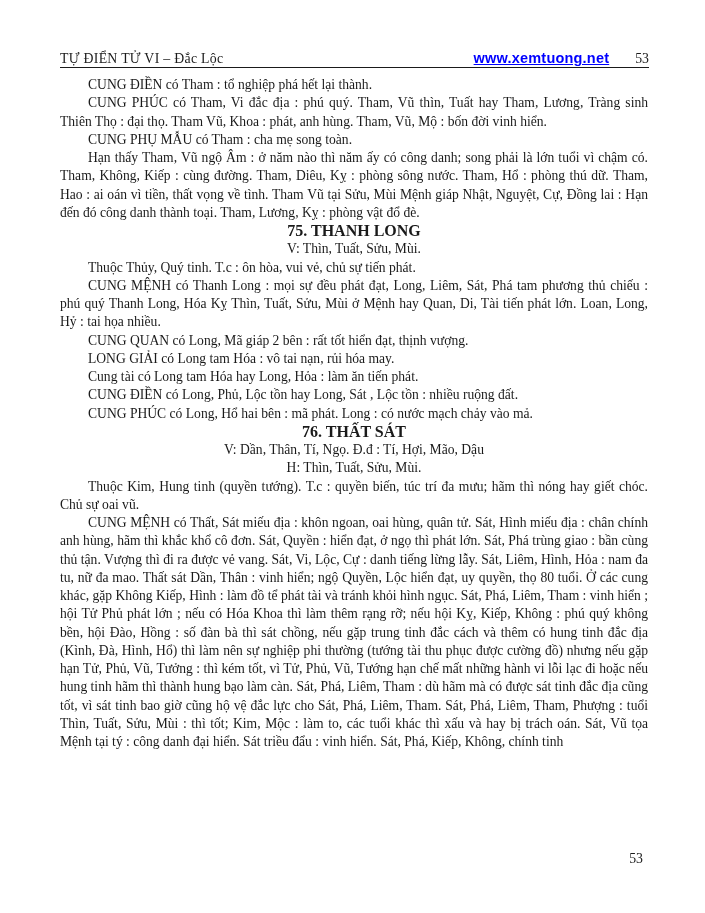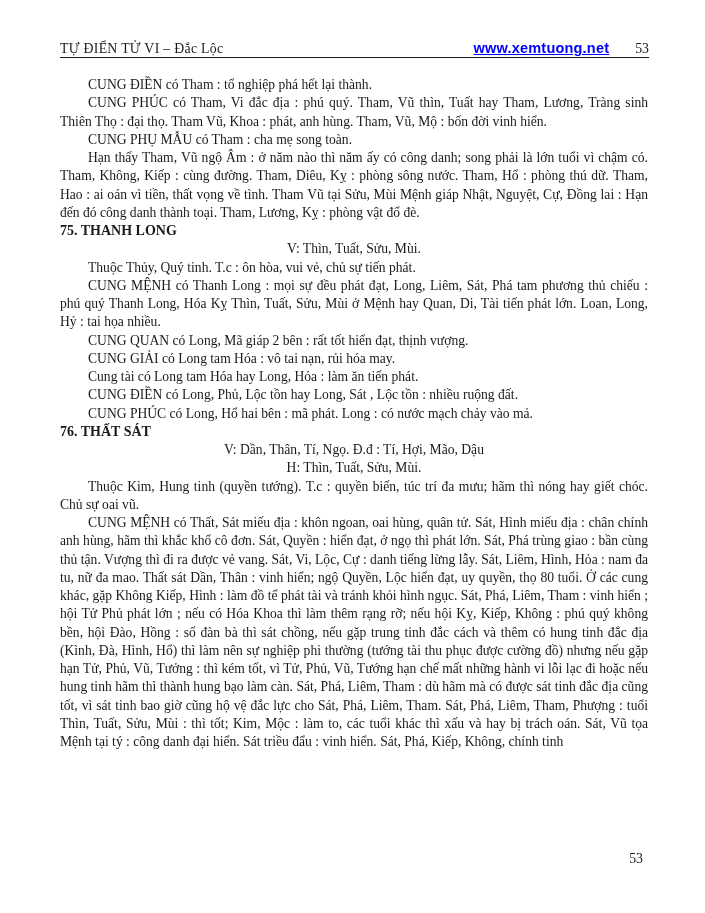--- a/index.html
+++ b/index.html
@@ -24,20 +24,21 @@
   }
   .book-title {
     font-size: 13.8px;
     letter-spacing: 0.3px;
     white-space: nowrap;
   }
   .header-right {
     display: flex;
     align-items: baseline;
     gap: 26px;
+    margin-top: 10px;
   }
   .site-link {
     font-family: "Liberation Sans", sans-serif;
     font-weight: bold;
     font-size: 14.5px;
     text-decoration: underline;
     cursor: pointer;
     letter-spacing: 0.2px;
   }
   .header-page {
@@ -50,23 +51,24 @@
     top: 76px;
     font-size: 13.6px;
     line-height: 18.25px;
     text-align: justify;
   }
   main p {
     margin: 0;
     text-indent: 28px;
   }
   main p.heading {
+    text-align: center;
     text-indent: 0;
     font-weight: bold;
-    font-size: 14px;
+    font-size: 16px;
   }
   main p.center {
     text-align: center;
     text-indent: 0;
   }
   .footer-page {
     position: absolute;
     top: 851px;
     right: 62px;
     font-size: 13.8px;
@@ -86,21 +88,21 @@
 <main>
     <p class="para">CUNG ĐIỀN có Tham : tổ nghiệp phá hết lại thành.</p>
     <p class="para">CUNG PHÚC có Tham, Vi đắc địa : phú quý. Tham, Vũ thìn, Tuất hay Tham, Lương, Tràng sinh Thiên Thọ : đại thọ. Tham Vũ, Khoa : phát, anh hùng. Tham, Vũ, Mộ : bốn đời vinh hiển.</p>
     <p class="para">CUNG PHỤ MẪU có Tham : cha mẹ song toàn.</p>
     <p class="para">Hạn thấy Tham, Vũ ngộ Âm : ở năm nào thì năm ấy có công danh;  song phải là lớn tuổi vì chậm có. Tham, Không, Kiếp : cùng đường. Tham, Diêu, Kỵ : phòng sông nước. Tham, Hổ : phòng thú dữ. Tham, Hao : ai oán vì tiền, thất vọng về tình. Tham Vũ tại Sửu, Mùi Mệnh giáp Nhật, Nguyệt, Cự, Đồng lai : Hạn đến đó công danh thành toại. Tham, Lương, Kỵ : phòng vật đổ đè.</p>
     <p class="heading">75. THANH LONG</p>
     <p class="center">V: Thìn, Tuất, Sửu, Mùi.</p>
     <p class="para">Thuộc Thủy, Quý tinh. T.c : ôn hòa, vui vẻ, chủ sự tiến phát.</p>
     <p class="para">CUNG MỆNH có Thanh Long : mọi sự đều phát đạt, Long, Liêm, Sát, Phá tam phương thủ chiếu : phú quý Thanh Long, Hóa Kỵ Thìn, Tuất, Sửu, Mùi ở Mệnh hay Quan, Di, Tài tiến phát lớn. Loan, Long, Hỷ : tai họa nhiều.</p>
     <p class="para">CUNG QUAN có Long, Mã giáp 2 bên : rất tốt hiển đạt, thịnh vượng.</p>
-    <p class="para">CUNG GIẢI có Long tam Hóa : vô tai nạn, rủi hóa may.</p>
+    <p class="para">LONG GIẢI có Long tam Hóa : vô tai nạn, rủi hóa may.</p>
     <p class="para">Cung tài có Long tam Hóa hay Long, Hỏa : làm ăn tiến phát.</p>
     <p class="para">CUNG ĐIỀN có Long, Phủ, Lộc tồn hay Long, Sát , Lộc tồn : nhiều ruộng đất.</p>
     <p class="para">CUNG PHÚC có Long, Hổ hai bên : mã phát. Long : có nước mạch chảy vào mả.</p>
     <p class="heading">76. THẤT SÁT</p>
     <p class="center">V: Dần, Thân, Tí, Ngọ. Đ.đ : Tí, Hợi, Mão, Dậu</p>
     <p class="center">H: Thìn, Tuất, Sửu, Mùi.</p>
     <p class="para">Thuộc Kim, Hung tinh (quyền tướng). T.c : quyền biến, túc trí đa mưu; hãm thì nóng hay giết chóc. Chủ sự oai vũ.</p>
     <p class="para">CUNG MỆNH có Thất, Sát miếu địa : khôn ngoan, oai hùng, quân tử. Sát, Hình miếu địa : chân chính anh hùng, hãm thì khắc khổ cô đơn. Sát, Quyền : hiển đạt, ở ngọ thì phát lớn. Sát, Phá trùng giao : bần cùng thủ tận. Vượng thì đi ra được vẻ vang. Sát, Vi, Lộc, Cự : danh tiếng lừng lẫy. Sát, Liêm, Hình, Hỏa : nam đa tu, nữ đa mao. Thất sát Dần, Thân : vinh hiển; ngộ Quyền, Lộc hiển đạt, uy quyền, thọ 80 tuổi. Ở các cung khác, gặp Không Kiếp, Hình : làm đồ tể phát tài và tránh khỏi hình ngục. Sát, Phá, Liêm, Tham : vinh hiển ; hội Tử Phủ phát lớn ; nếu có Hóa Khoa thì làm thêm rạng rỡ; nếu hội Kỵ, Kiếp, Không : phú quý không bền, hội Đào, Hồng : số đàn bà thì sát chồng, nếu gặp trung tinh đắc cách và thêm có hung tinh đắc địa (Kình, Đà, Hình, Hổ) thì làm nên sự nghiệp phi thường (tướng tài thu phục được cường đồ) nhưng nếu gặp hạn Tử, Phủ, Vũ, Tưởng : thì kém tốt, vì Tử, Phủ, Vũ, Tướng hạn chế mất những hành vi lỗi lạc đi hoặc nếu hung tinh hãm thì thành hung bạo làm càn. Sát, Phá, Liêm, Tham : dù hãm mà có được sát tinh đắc địa cũng tốt, vì sát tinh bao giờ cũng hộ vệ đắc lực cho Sát, Phá, Liêm, Tham. Sát, Phá, Liêm, Tham, Phượng : tuổi Thìn, Tuất, Sửu, Mùi : thì tốt; Kim, Mộc : làm to, các tuổi khác thì xấu và hay bị trách oán. Sát, Vũ tọa Mệnh tại tý : công danh đại hiển. Sát triều đẩu : vinh hiển. Sát, Phá, Kiếp, Không, chính tinh</p>
   </main>
 

